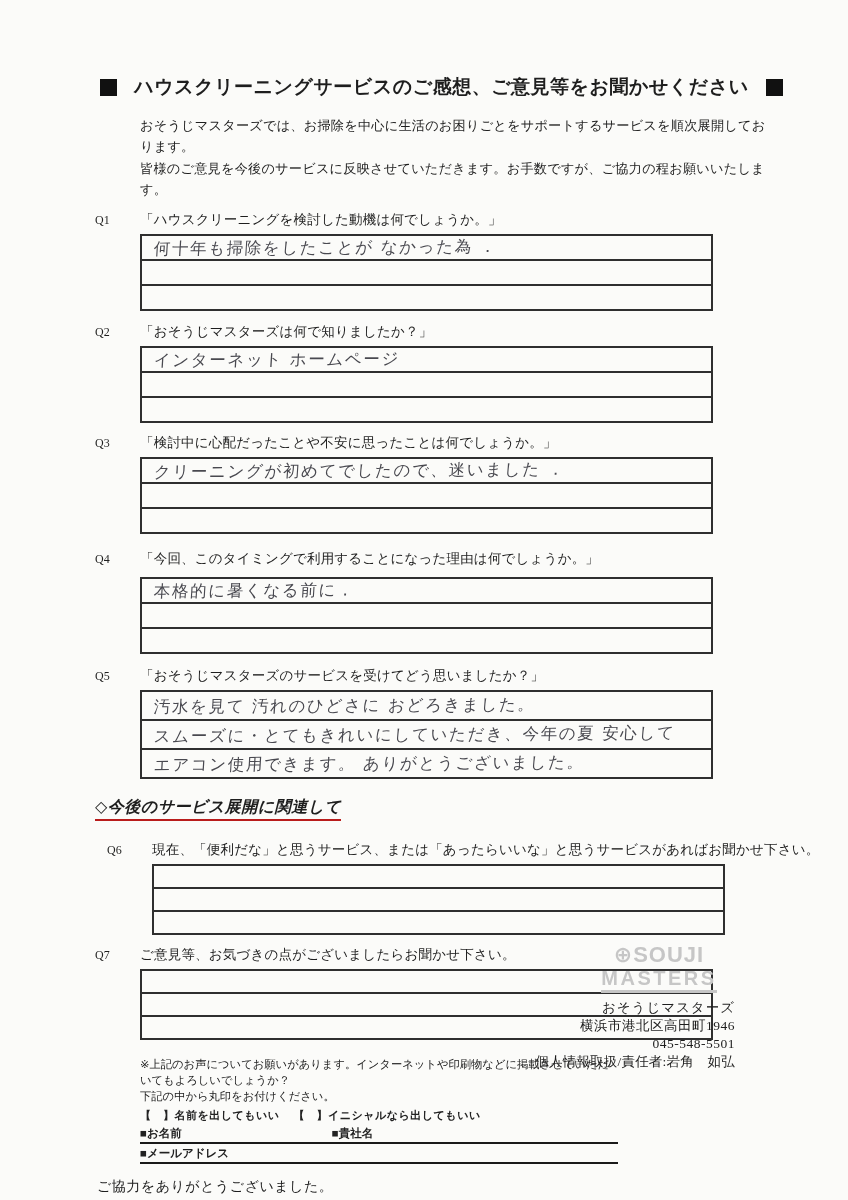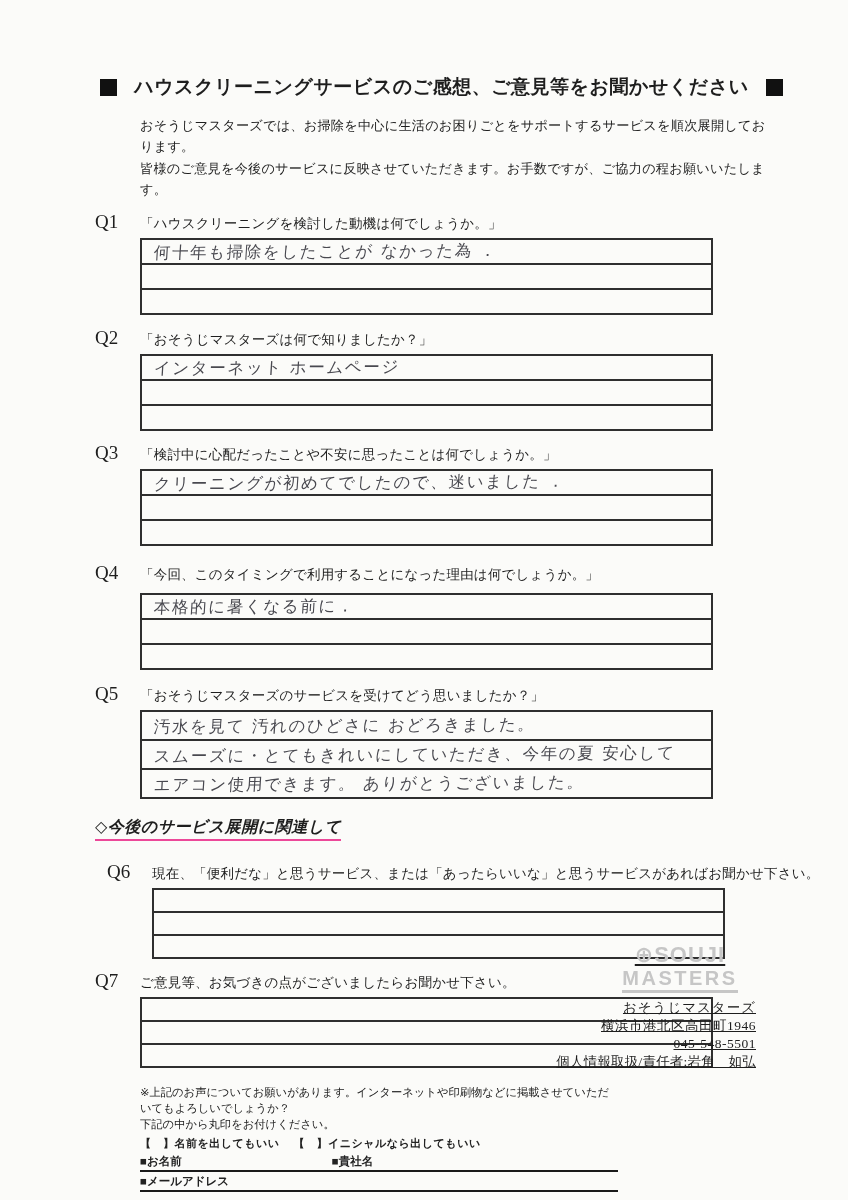--- a/index.html
+++ b/index.html
@@ -22,21 +22,21 @@
     font-size:19px;font-weight:bold;letter-spacing:0.5px;
     white-space:nowrap;
   }
   .intro{
     margin:15px 0 0 140px;width:630px;
     font-size:13.2px;line-height:1.62;letter-spacing:0.2px;
   }
   
   .qblock{margin-top:10px;}
   .qhead{display:flex;margin-left:95px;align-items:baseline;}
-  .qid{width:45px;font-size:19px;flex:0 0 auto;}
+  .qid{width:45px;font-size:12px;flex:0 0 auto;}
   .qlabel{font-size:13.5px;letter-spacing:0.2px;}
   .abox{
     margin:5px 0 0 140px;width:573px;
     border:2px solid #2f2f2f;
     background:transparent;
     box-sizing:border-box;
   }
   .arow{
     height:23px;line-height:23px;
     border-top:2px solid #2f2f2f;
@@ -54,21 +54,21 @@
     font-size:16.5px;
     letter-spacing:1.6px;
     transform:skewX(-4deg) rotate(-0.4deg);
     opacity:0.92;
   }
   
   .section-header{
     margin:18px 0 0 95px;
     display:inline-block;
     font-size:16px;font-weight:bold;font-style:italic;
-    border-bottom:2px solid #ec4899;
+    border-bottom:2px solid #b91c1c;
     padding-bottom:1px;letter-spacing:0.5px;
   }
   .q6{margin-top:20px;padding-left:12px;}
   .q7{margin-top:11px;}
   
   .footer-left{
     margin:16px 0 0 140px;width:478px;
     font-family:"Liberation Sans","DejaVu Sans",sans-serif;
     font-size:11.3px;line-height:1.45;color:#222;
   }
@@ -81,22 +81,22 @@
     height:18px;align-items:flex-end;
   }
   .field-row .company-label{margin-left:150px;}
   .thanks{
     margin:14px 0 0 97px;
     font-family:"Liberation Sans","DejaVu Sans",sans-serif;
     font-size:14px;letter-spacing:0.5px;
   }
   
   .company{
-    position:absolute;top:944px;left:544px;width:212px;
-    text-align:right;font-size:13px;line-height:1.32;text-decoration:underline;
+    position:absolute;top:944px;left:523px;width:212px;
+    text-align:right;font-size:13px;line-height:1.32;
   }
   .logo{
     font-family:"Liberation Sans","DejaVu Sans",sans-serif;
     color:#c6c6c6;font-weight:bold;line-height:1.0;
     text-align:center;padding-left:60px;
   }
   .logo-top{font-size:22px;letter-spacing:1px;}
   .logo-bottom{
     display:inline-block;font-size:20px;letter-spacing:2.5px;
     border-bottom:3px solid #c6c6c6;padding-bottom:2px;margin-top:2px;

